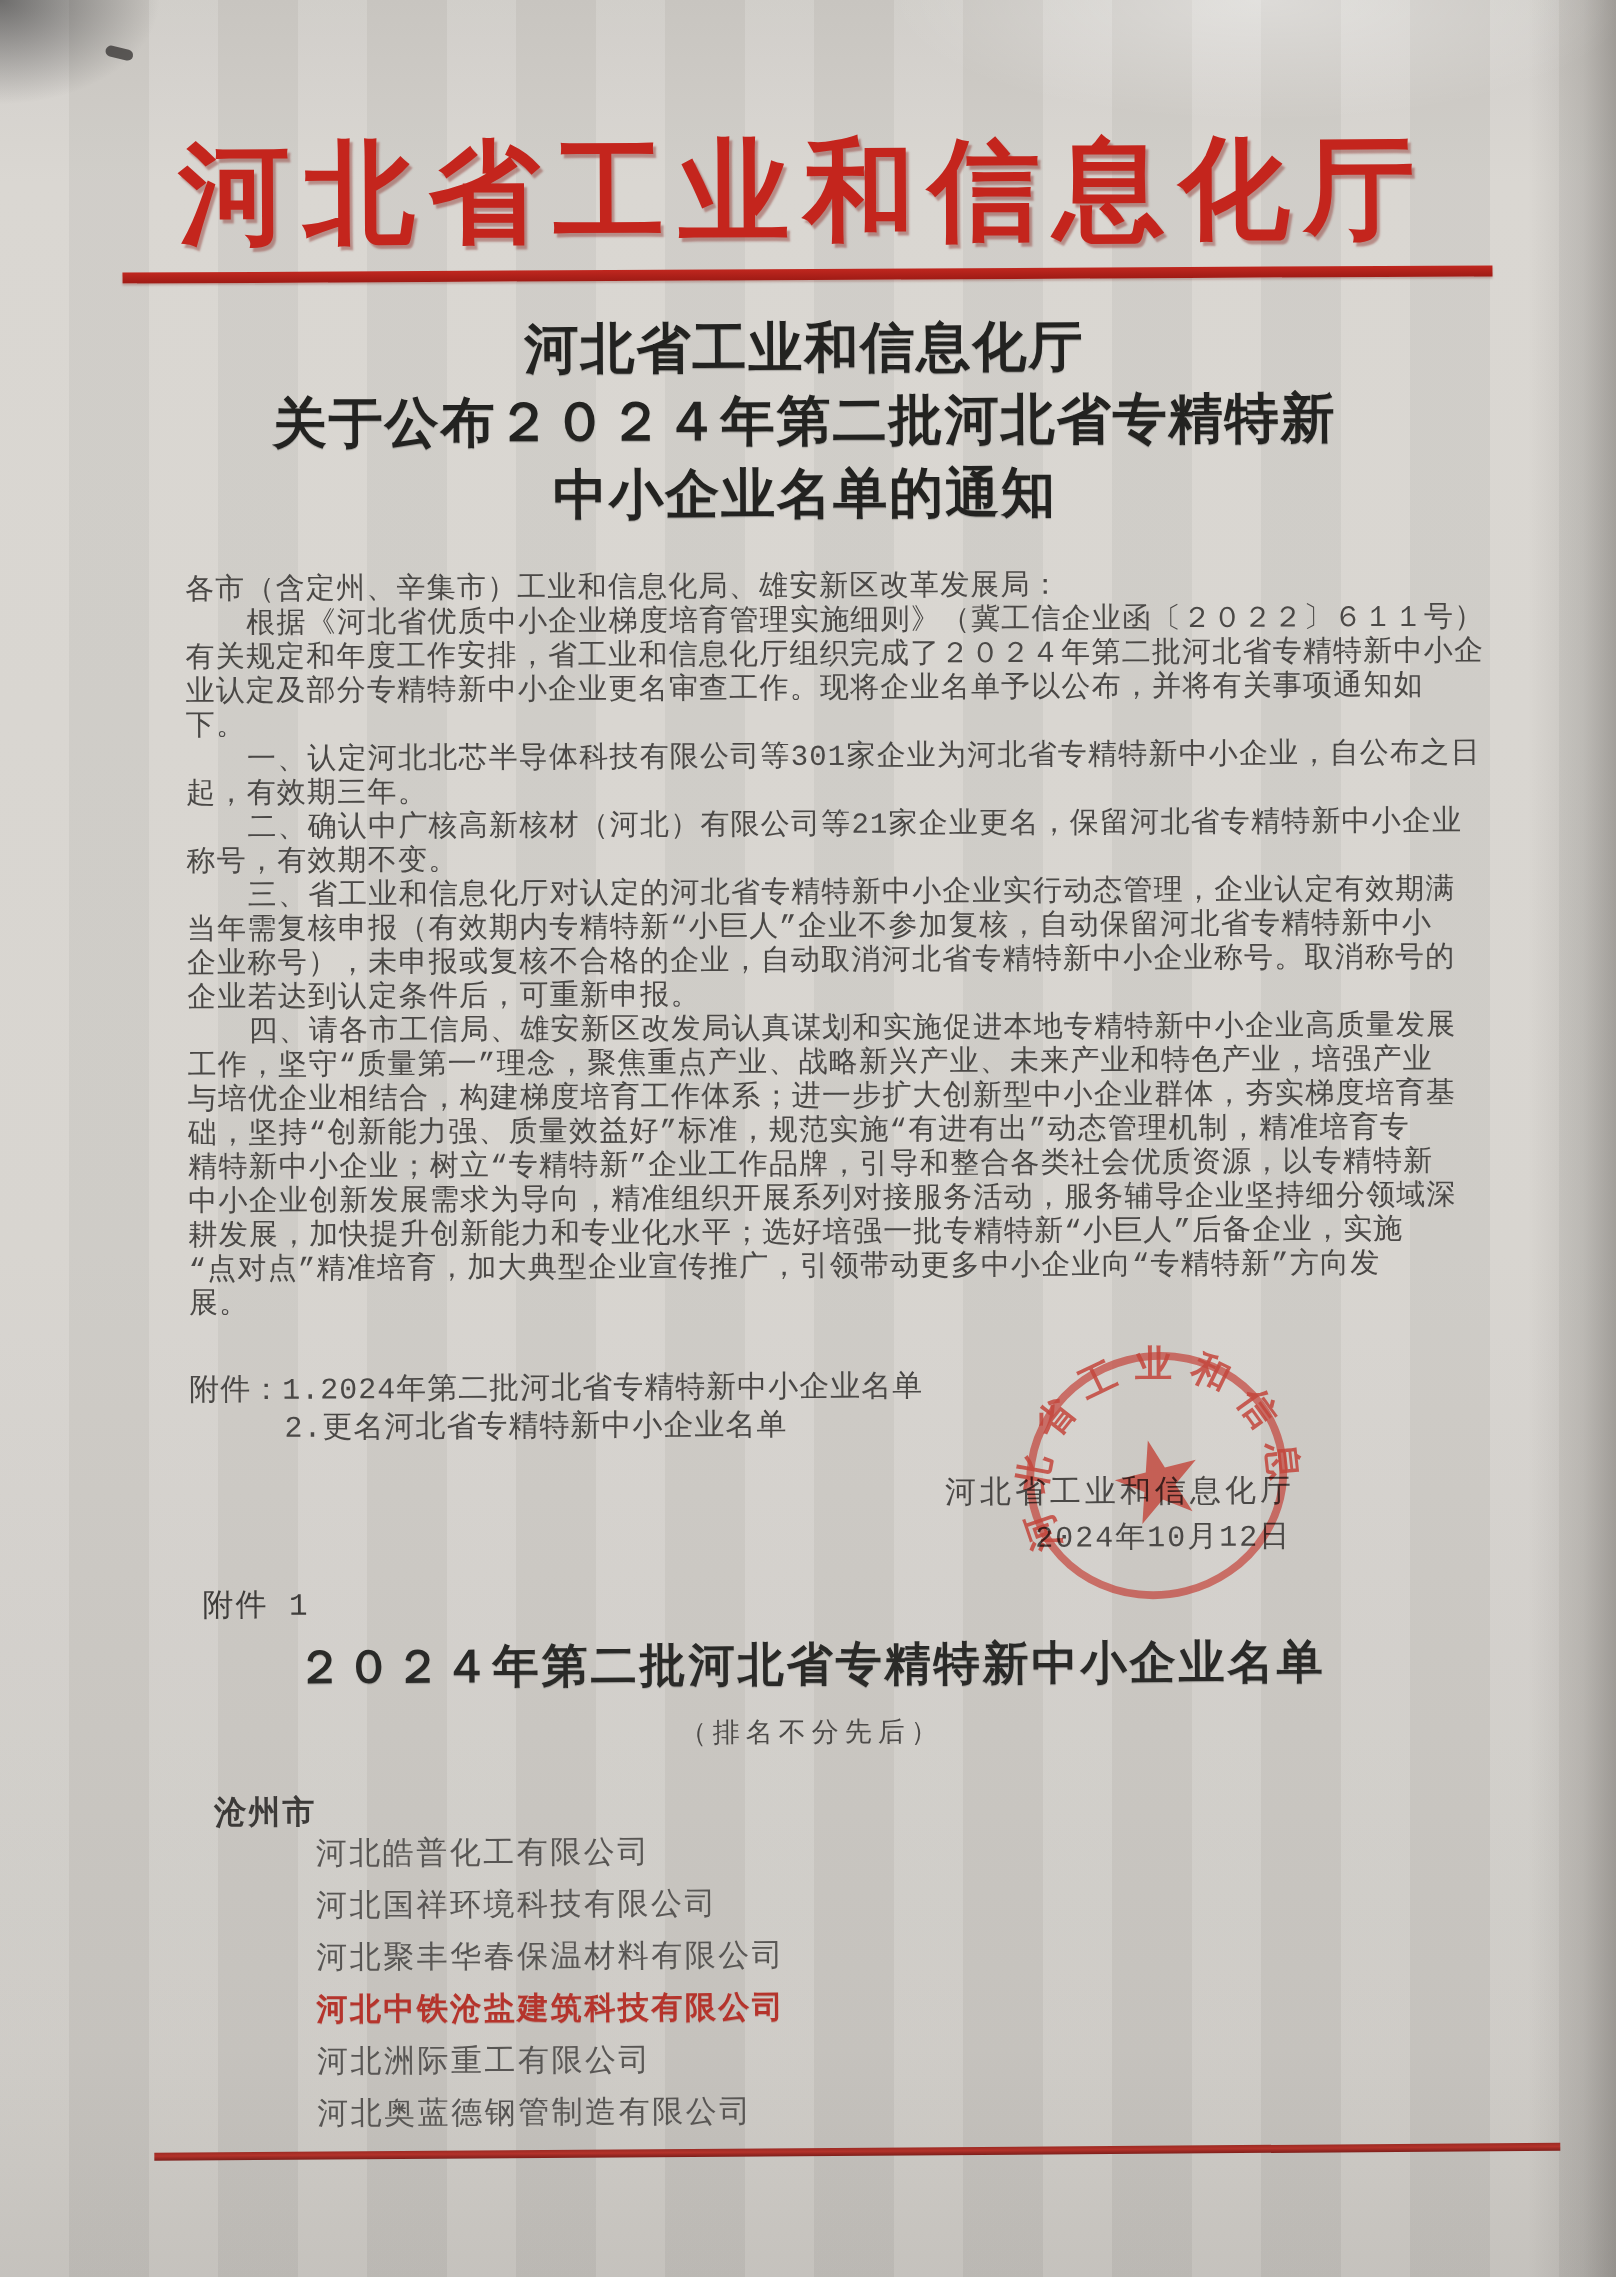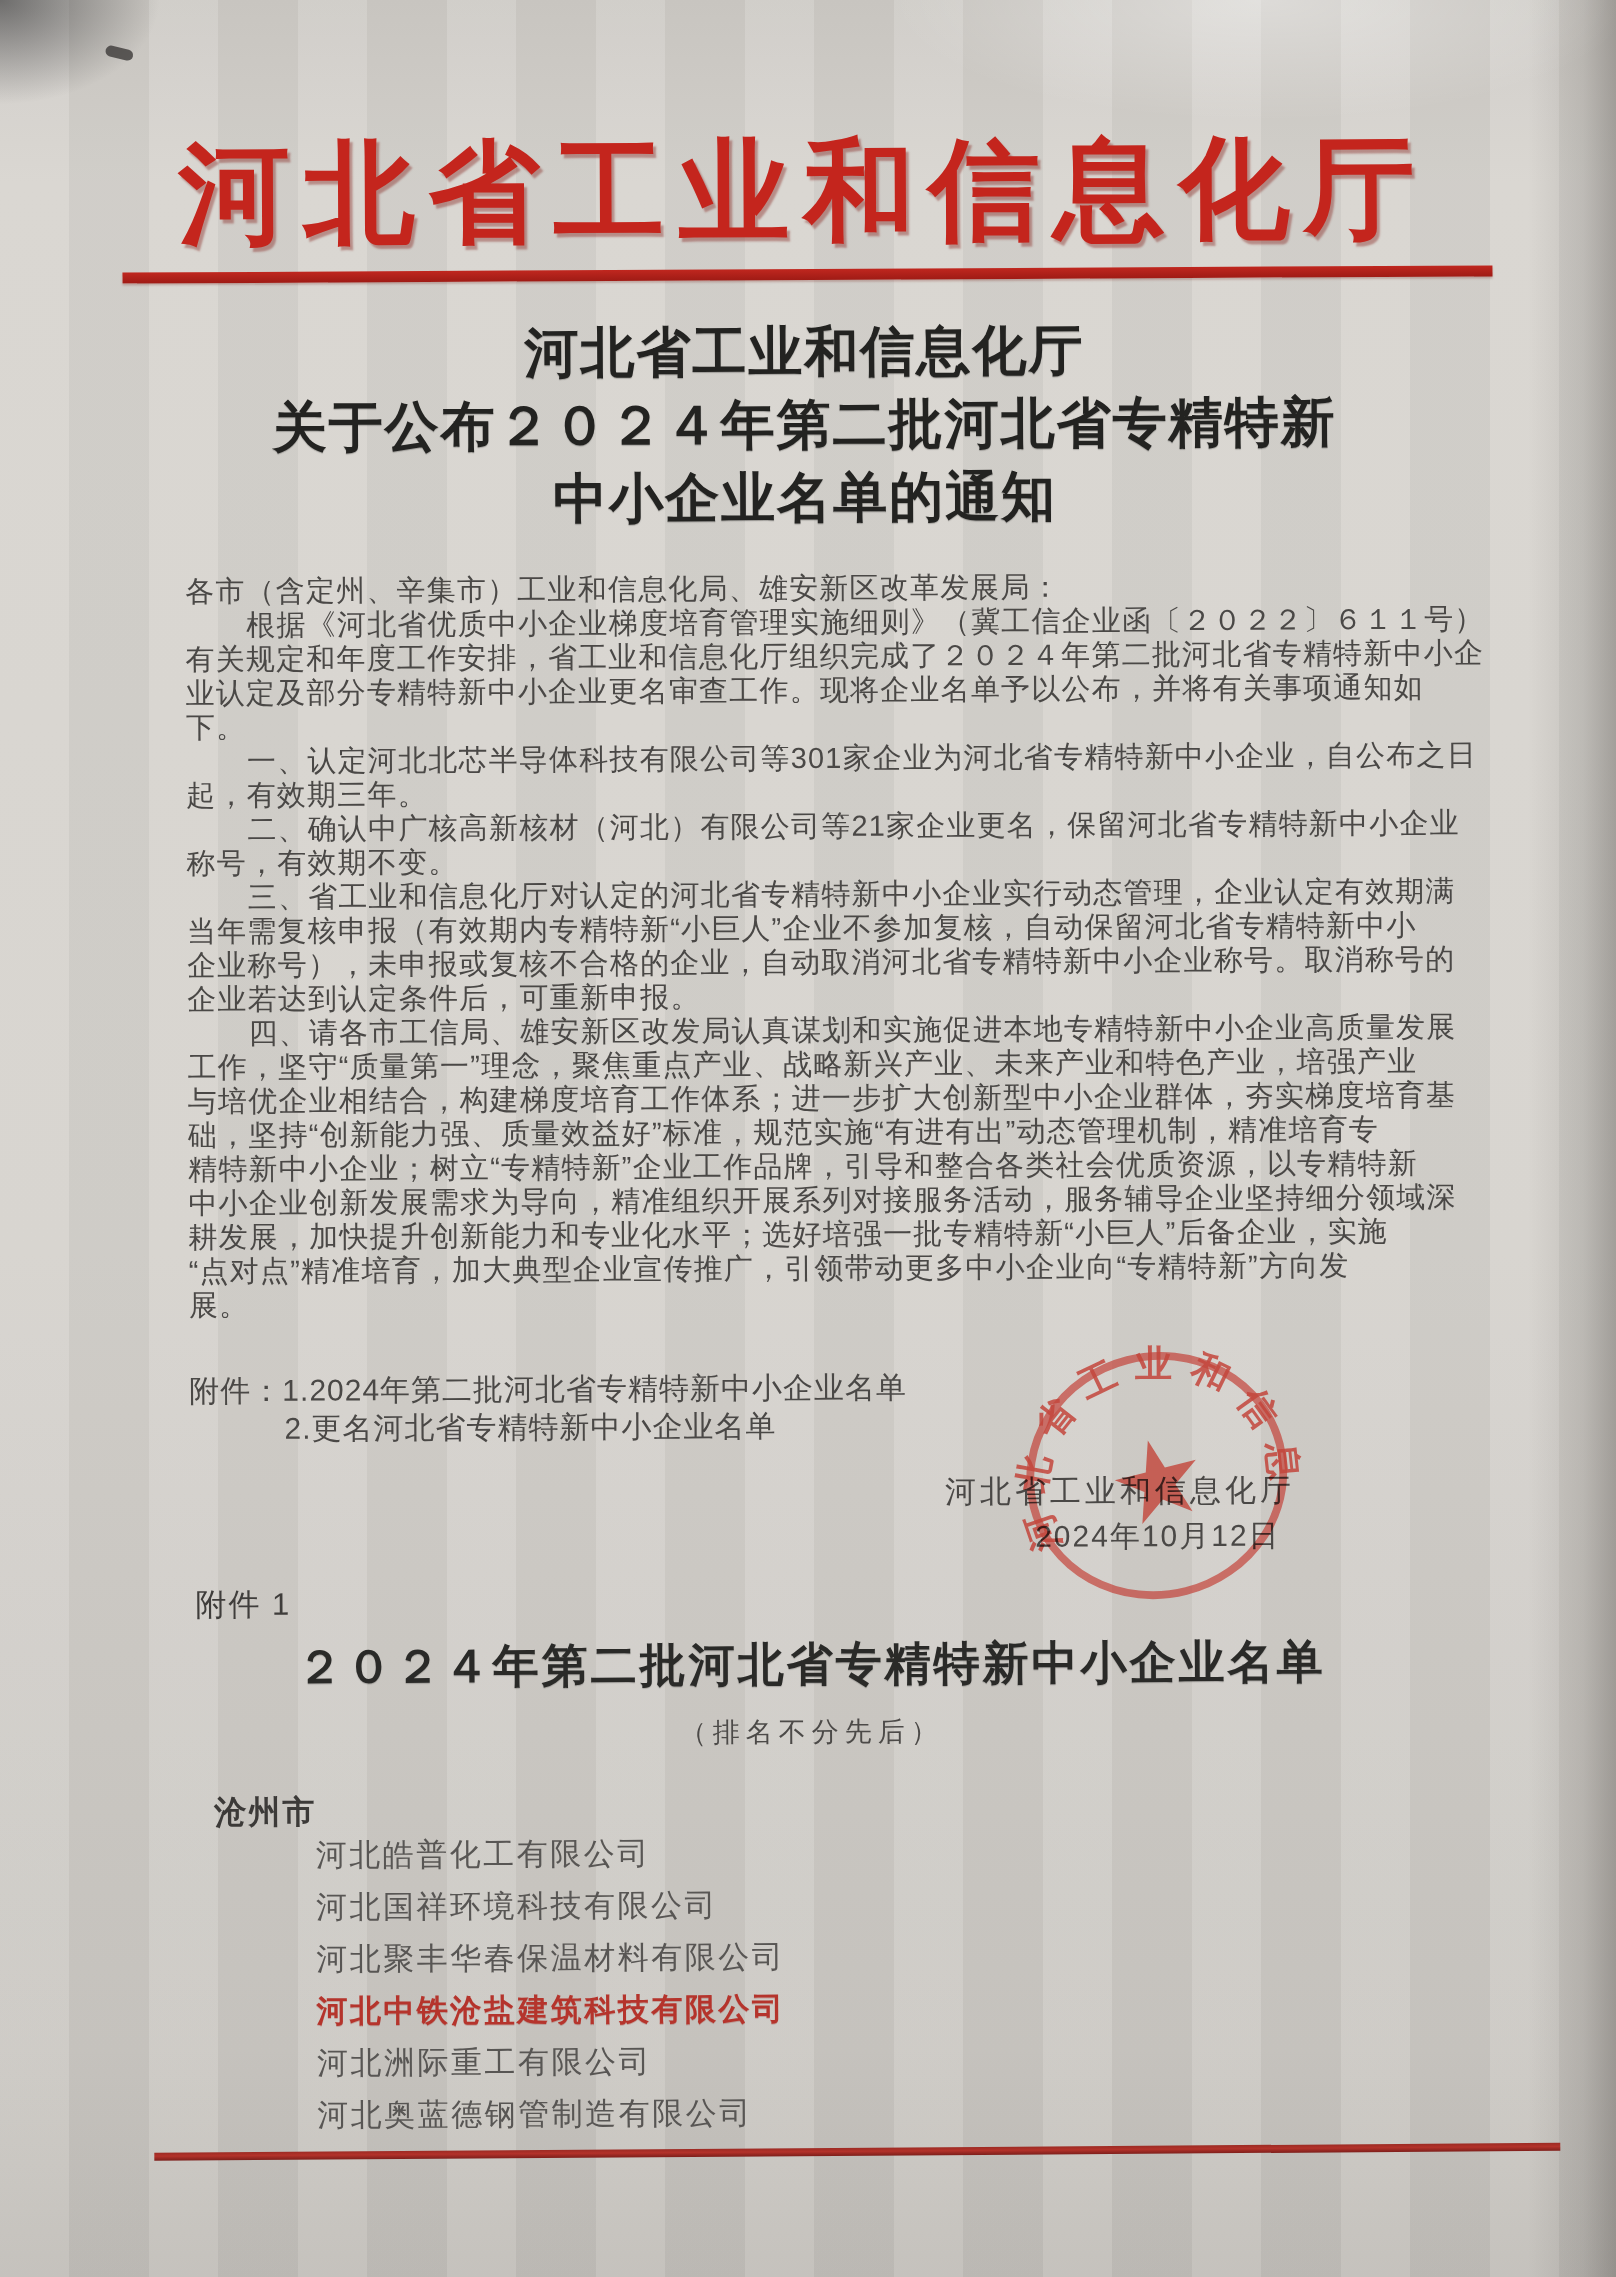--- a/index.html
+++ b/index.html
@@ -1,20 +1,20 @@
 <!DOCTYPE html>
 <html><head>
 <meta charset="utf-8">
 <style>
   html,body{margin:0;padding:0;background:#8a8886;}
   .photo{
     position:relative;
     width:1617px;height:2277px;
     overflow:hidden;
-    font-family:Liberation Sans, sans-serif;
+    font-family:Liberation Mono, monospace;
     background:
       radial-gradient(228px 149px at 0% 0%, rgba(38,38,40,.58), rgba(38,38,40,0) 70%),
       radial-gradient(515px 168px at 78% 0%, rgba(255,255,255,.38), rgba(255,255,255,0) 72%),
       linear-gradient(270deg, rgba(55,50,46,.30) 0px, rgba(55,50,46,.12) 34px, rgba(55,50,46,0) 89px),
       repeating-linear-gradient(90deg, rgba(255,255,255,.05) 0 69px, rgba(0,0,0,.035) 69px 149px),
       linear-gradient(180deg,#cfccc7 0%,#d8d5d0 8%,#d6d3ce 55%,#ccc9c4 90%,#c2bfba 100%);
   }
   .content{position:absolute;inset:0;transform:rotate(-0.3deg);}
   .speck{position:absolute;left:111px;top:44px;width:28px;height:11px;border-radius:6px;
     background:#3c3a38;opacity:.8;transform:rotate(14deg);}
@@ -30,21 +30,21 @@
     text-shadow:0 1px 1px rgba(0,0,0,.25);}
   .body-block{position:absolute;left:188px;top:571px;width:1332px;color:#4a4846;}
   .bl{font-size:29px;line-height:34px;letter-spacing:1.2px;white-space:nowrap;}
   .bl.ind{padding-left:61px;}
   .attach{position:absolute;left:188px;top:1369px;color:#4a4846;font-size:30px;line-height:38px;letter-spacing:1px;white-space:nowrap;}
   .attach .l2{padding-left:95px;}
   .sig-org{position:absolute;left:943px;top:1472px;font-size:31px;letter-spacing:4px;color:#4a4846;white-space:nowrap;}
   .sig-date{position:absolute;left:1033px;top:1518px;font-size:30px;letter-spacing:2px;color:#4a4846;white-space:nowrap;}
   .seal{position:absolute;left:1008px;top:1329px;width:293px;height:293px;
     transform:rotate(-14deg);opacity:.92;mix-blend-mode:multiply;}
-  .annex-label{position:absolute;left:193px;top:1581px;font-size:31px;color:#3f3d3b;letter-spacing:2px;}
+  .annex-label{position:absolute;left:200px;top:1581px;font-size:31px;color:#3f3d3b;letter-spacing:2px;}
   .annex-title{position:absolute;left:0;right:0;top:1634px;text-align:center;
     font-size:46px;font-weight:700;color:#2a2a28;letter-spacing:3px;white-space:nowrap;
     text-shadow:0 1px 1px rgba(0,0,0,.2);}
   .annex-note{position:absolute;left:0;right:0;top:1714px;text-align:center;
     font-size:27px;color:#4c4a48;letter-spacing:6px;}
   .city{position:absolute;left:211px;top:1788px;font-size:32px;font-weight:700;color:#3c3a38;letter-spacing:2px;}
   .companies{position:absolute;left:312px;top:1837px;color:#585654;}
   .co{font-size:31px;line-height:31px;margin-bottom:21px;letter-spacing:2.5px;white-space:nowrap;}
   .co.red{color:#b5342c;font-weight:700;text-shadow:0 1px 0 rgba(150,40,30,.25);}
   .bottom-rule{position:absolute;left:149px;top:2148px;width:1406px;height:8px;

